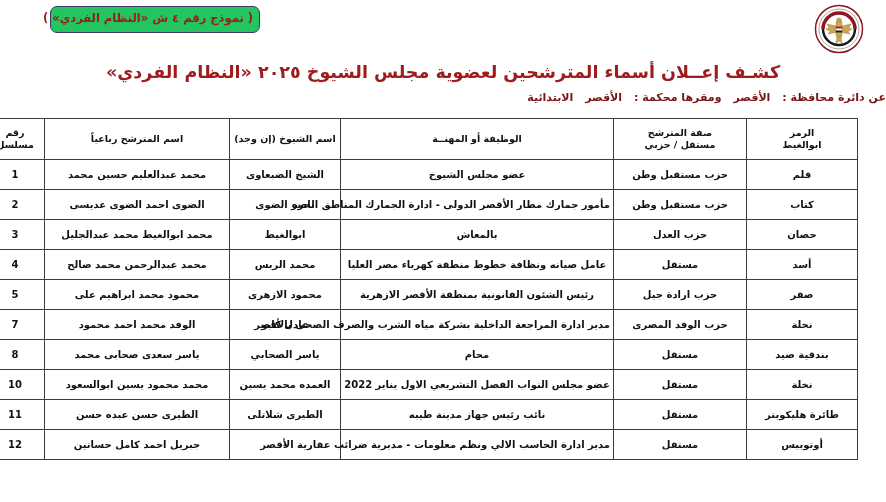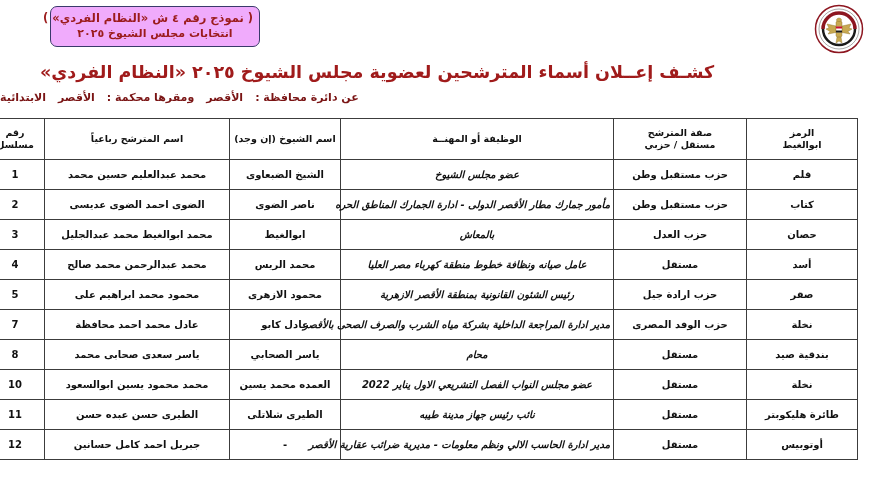--- a/index.html
+++ b/index.html
@@ -23,21 +23,21 @@
   .form-badge {
     position: absolute;
     top: 6px;
     left: 50px;
     width: 196px;
     border: 1px solid #3a3a6b;
     border-radius: 7px;
     padding: 4px 6px 5px;
     text-align: center;
     line-height: 1.35;
-    background: #f0abfc;
+    background: #22c55e;
   }
   .form-badge .ln1 {
     font-size: 11.5px;
     font-weight: bold;
     color: #9b1c1c;
     white-space: nowrap;
   }
   .form-badge .ln2 {
     font-size: 11px;
     font-weight: bold;
@@ -50,31 +50,31 @@
     position: absolute;
     top: 4px;
     right: 22px;
     width: 50px;
     height: 50px;
   }
   .emblem svg { display: block; width: 50px; height: 50px; }
 
   
   .title-main {
-    text-align: left;
+    text-align: center;
     font-size: 17.5px;
     font-weight: bold;
     color: #a01b1b;
     letter-spacing: 0;
     margin: 4px 0 0 0;
     padding: 0 40px;
     white-space: nowrap;
   }
   .title-sub {
-    text-align: left;
+    text-align: right;
     font-size: 11px;
     font-weight: bold;
     color: #7a1414;
     margin-top: 9px;
     white-space: nowrap;
   }
   .title-sub .gap { display: inline-block; width: 12px; }
 
   
   .table-wrap {
@@ -102,40 +102,39 @@
   }
   table.candidates tbody td {
     height: 29px;
     font-size: 10px;
     font-weight: bold;
     white-space: nowrap;
   }
   td.c-seq   { width: 52px;  font-size: 11px; font-family: "DejaVu Sans", sans-serif; }
   td.c-name  { width: 178px; }
   td.c-fame  { width: 104px; }
-  td.c-job   { width: 266px; font-size: 9.5px; font-style: italic; }
+  td.c-job   { width: 266px; font-size: 9.5px; }
   td.c-party { width: 126px; }
   td.c-sym   { width: 104px; }
   th.h-seq   { width: 52px; }
   th.h-name  { width: 178px; margin-left: 26px; }
   th.h-fame  { width: 104px; }
   th.h-job   { width: 266px; }
   th.h-party { width: 126px; }
   th.h-sym   { width: 104px; }
   .hdr-l1 { display: block; }
   .hdr-l2 { display: block; }
 </style>
 </head>
 <body>
 
 <div class="topbar">
 
   <div class="form-badge">
     <div class="ln1">( نموذج رقم ٤ ش «النظام الفردي» )</div>
-    <div class="ln2">انتخابات مجلس الشيوخ ٢٠٢٥</div>
   </div>
 
   <div class="emblem">
     <svg viewBox="0 0 100 100" xmlns="http://www.w3.org/2000/svg">
       <circle cx="50" cy="50" r="47" fill="#ffffff" stroke="#8d1620" stroke-width="3"></circle>
       <circle cx="50" cy="50" r="40" fill="#ffffff" stroke="#6d6d6d" stroke-width="1.2"></circle>
       <path d="M18 50a32 32 0 0 1 64 0" fill="none" stroke="#8d1620" stroke-width="7"></path>
       <path d="M18 50a32 32 0 0 0 64 0" fill="none" stroke="#1a1a1a" stroke-width="5"></path>
 
       <g fill="#c8a951" stroke="#8a6d24" stroke-width="0.8">
@@ -218,21 +217,21 @@
           <td class="c-job">رئيس الشئون القانونية بمنطقة الأقصر الازهرية</td>
           <td class="c-fame">محمود الازهرى</td>
           <td class="c-name">محمود محمد ابراهيم على</td>
           <td class="c-seq">5</td>
         </tr>
         <tr>
           <td class="c-sym">نخلة</td>
           <td class="c-party">حزب الوفد المصرى</td>
           <td class="c-job">مدير ادارة المراجعة الداخلية بشركة مياه الشرب والصرف الصحى بالأقصر</td>
           <td class="c-fame">عادل كابو</td>
-          <td class="c-name">عادل محمد احمد محافظة</td>
+          <td class="c-name">الوفد محمد احمد محمود</td>
           <td class="c-seq">7</td>
         </tr>
         <tr>
           <td class="c-sym">بندقية صيد</td>
           <td class="c-party">مستقل</td>
           <td class="c-job">محام</td>
           <td class="c-fame">ياسر الصحابي</td>
           <td class="c-name">ياسر سعدى صحابى محمد</td>
           <td class="c-seq">8</td>
         </tr>

